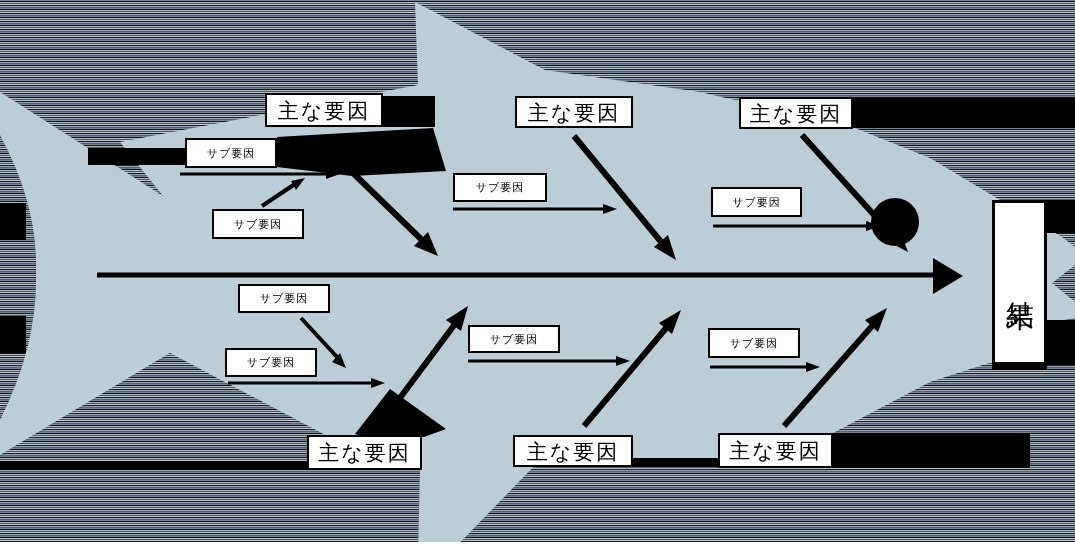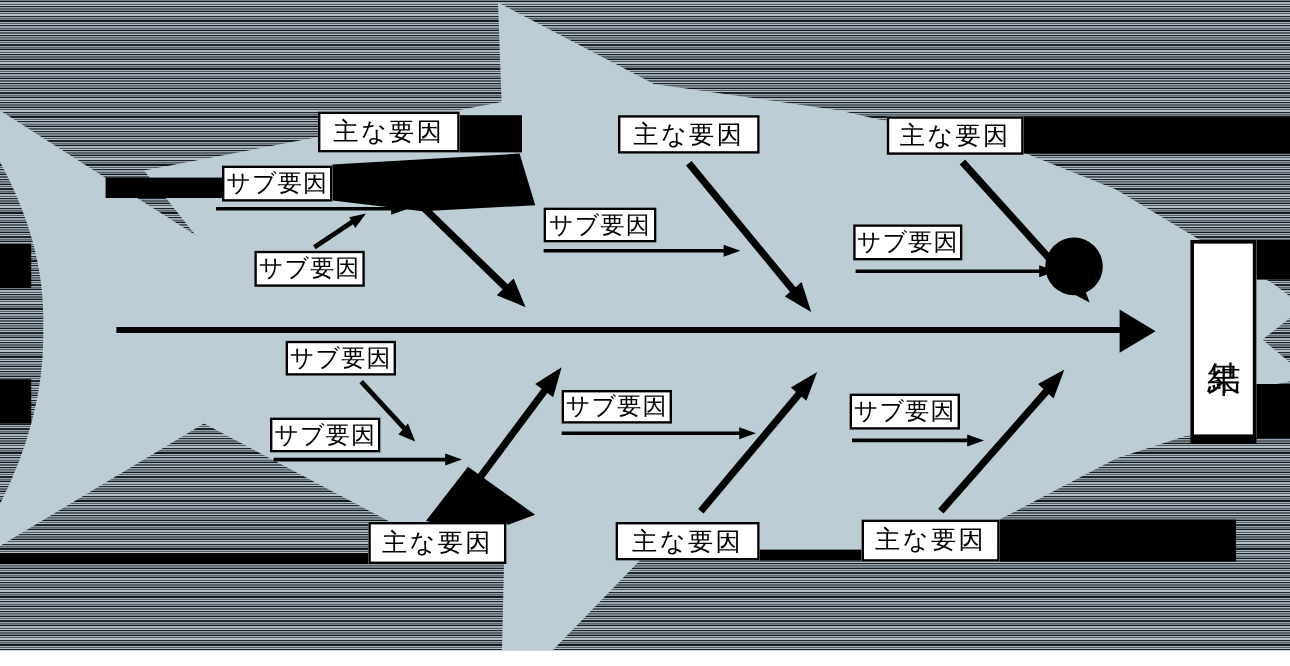--- a/index.html
+++ b/index.html
@@ -30,21 +30,21 @@
     position:absolute;
     background:var(--boxbg);
     border:2px solid var(--ink);
     color:var(--ink);
     display:flex;align-items:center;justify-content:center;
     white-space:nowrap;
     box-sizing:content-box;
     line-height:1;
   }
   .main-label{font-size:21px;letter-spacing:2px;}
-  .sub-label{font-size:20px;letter-spacing:1px;}
+  .sub-label{font-size:11px;letter-spacing:1px;}
   .result-box{
     position:absolute;
     background:var(--boxbg);
     border:3px solid var(--ink);
     color:var(--ink);
     display:flex;align-items:center;justify-content:center;
     writing-mode:vertical-rl;
     text-orientation:upright;
     font-size:28px;
     letter-spacing:4px;

